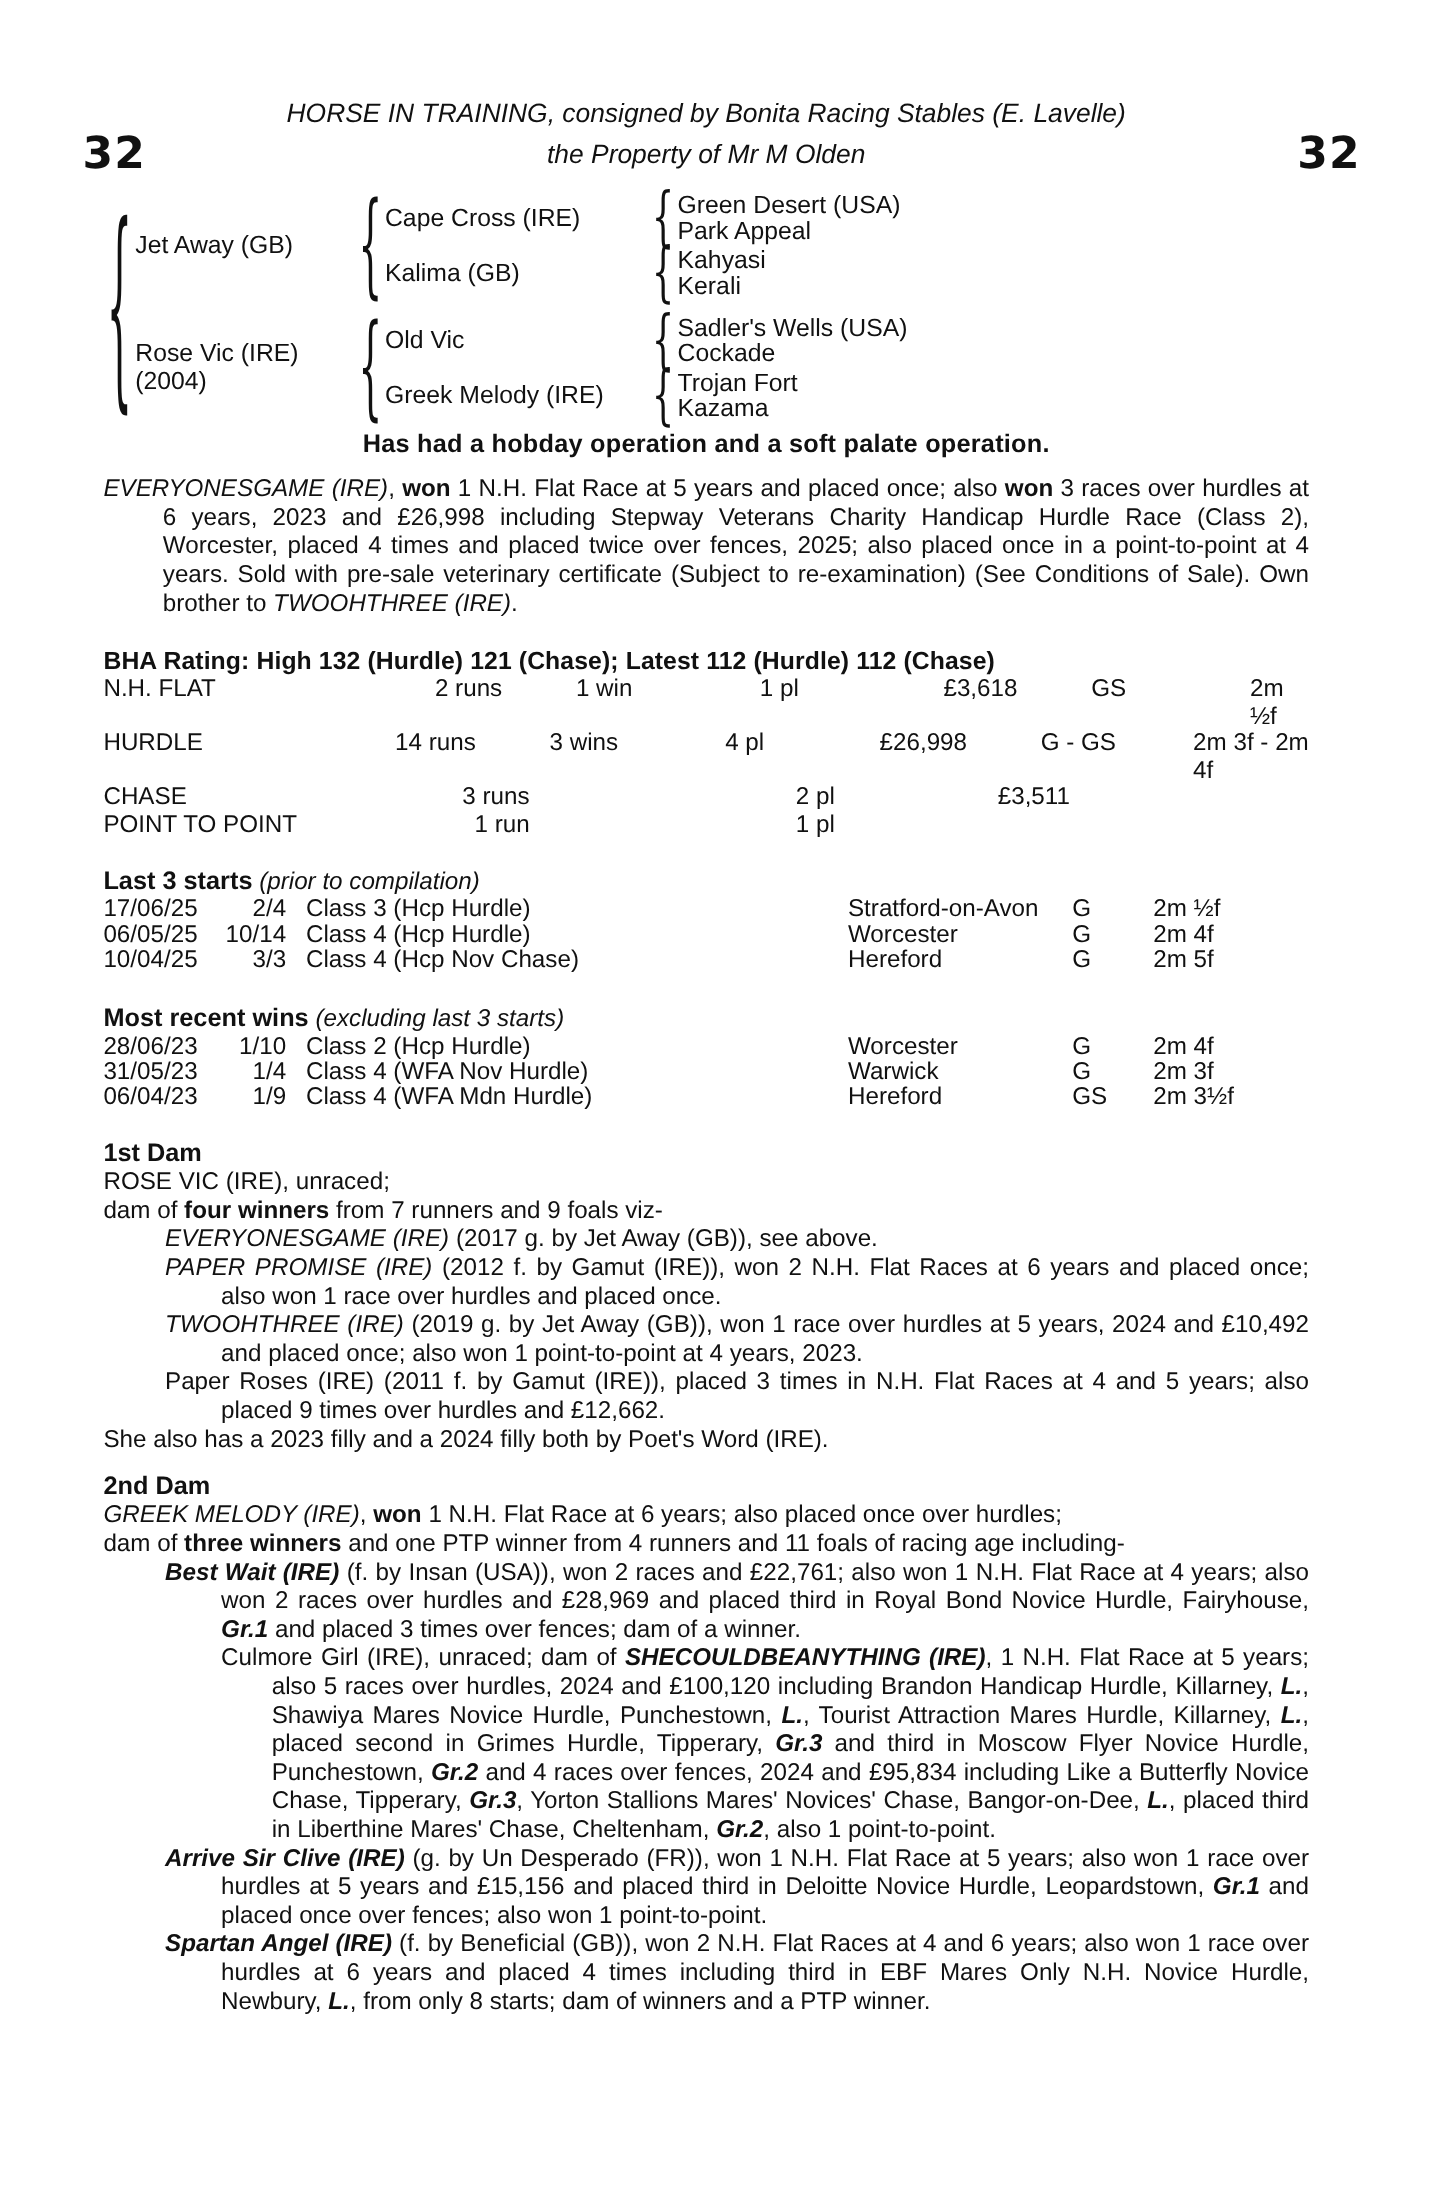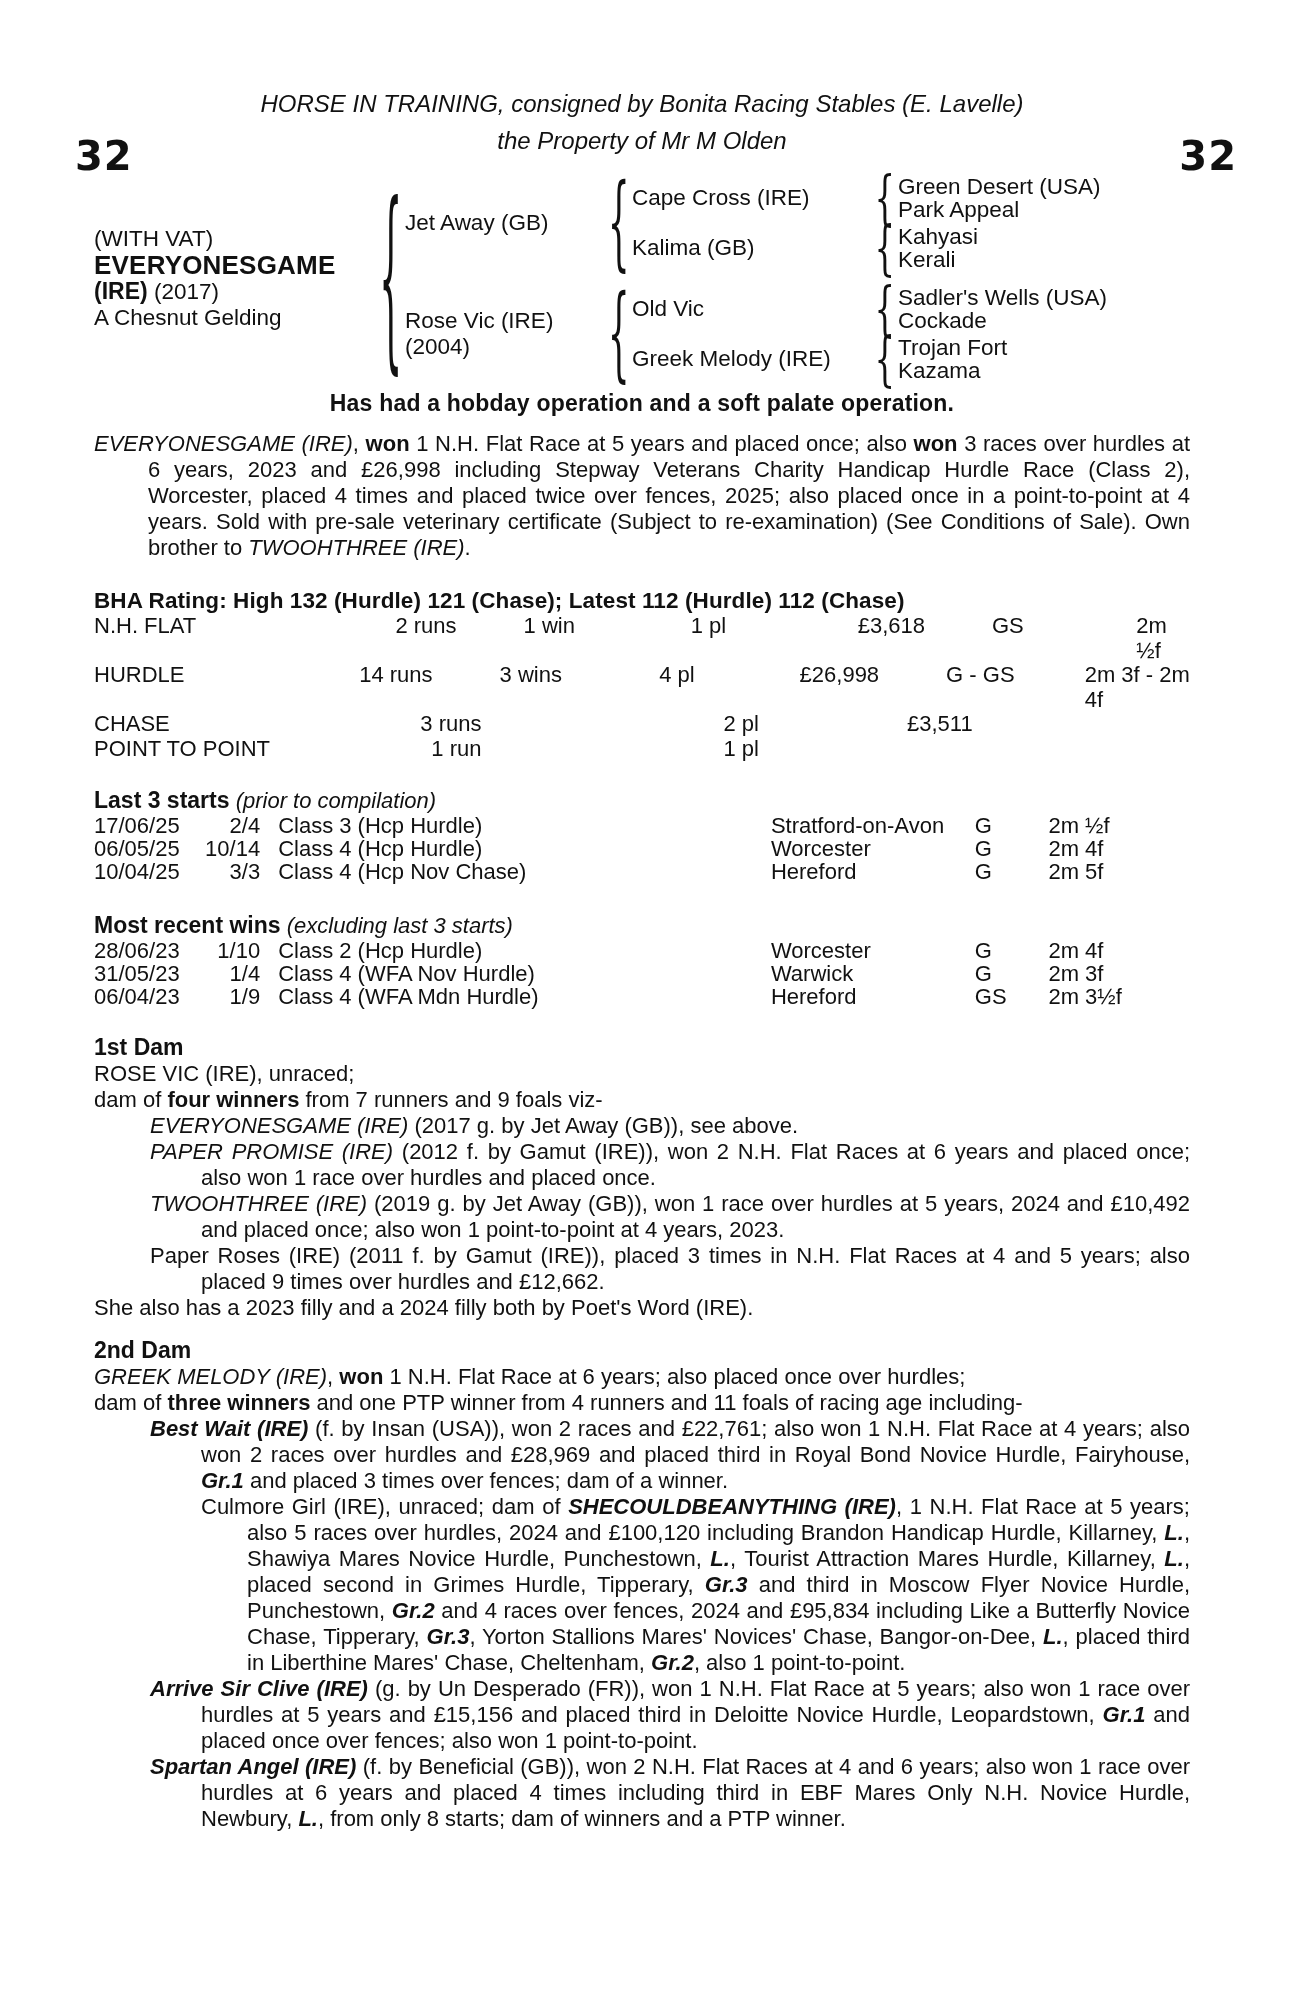--- a/index.html
+++ b/index.html
@@ -9,21 +9,21 @@
     font-family:"Liberation Sans",sans-serif;
     font-size:22px;line-height:26px;
     position:relative;overflow:hidden;
   }
   .sheet{position:absolute;inset:0;}
   .content{margin:0 125px 0 94px;} 
 
   
   .consign-line{margin-top:90px;text-align:center;font-style:italic;font-size:24px;line-height:28px;}
   .property-line{text-align:center;font-style:italic;font-size:24px;line-height:34px;margin-top:6px;}
-  .lot{position:absolute;top:134px;font-family:"DejaVu Sans",sans-serif;font-weight:bold;font-size:40px;line-height:44px;letter-spacing:1px;}
+  .lot{position:absolute;top:118px;font-family:"DejaVu Sans",sans-serif;font-weight:bold;font-size:40px;line-height:44px;letter-spacing:1px;}
   .lot-left{left:75px;}
   .lot-right{right:78px;}
 
   
   .pedigree{margin-top:16px;margin-left:94px;display:flex;align-items:center;font-size:22.5px;}
   .ped-subject{width:282px;line-height:26px;}
   .ped-subject .nm{font-weight:bold;font-size:26px;letter-spacing:.2px;}
   .ped-subject .sfx{font-weight:bold;font-size:23px;}
   .brace{display:flex;align-items:center;justify-content:center;}
   .brace>span{font-family:"DejaVu Serif",serif;display:block;line-height:.76;}
@@ -89,26 +89,20 @@
 <div class="sheet">
 
   <div class="content">
     <div class="consign-line">HORSE IN TRAINING, consigned by Bonita Racing Stables (E. Lavelle)</div>
     <div class="property-line">the Property of Mr M Olden</div>
   </div>
   <div class="lot lot-left">32</div>
   <div class="lot lot-right">32</div>
 
   <div class="pedigree">
-    <div class="ped-subject">
-      <div>(WITH VAT)</div>
-      <div class="nm">EVERYONESGAME</div>
-      <div><span class="sfx">(IRE)</span> <span>(2017)</span></div>
-      <div>A Chesnut Gelding</div>
-    </div>
     <div class="brace brace-col brace-lg">
         <span>{</span>
       </div>
     <div class="ped-tree">
 
       <div class="ped-half">
         <div class="parent-cell">
           <div>Jet Away (GB)</div>
         </div>
         <div class="brace brace-md">

